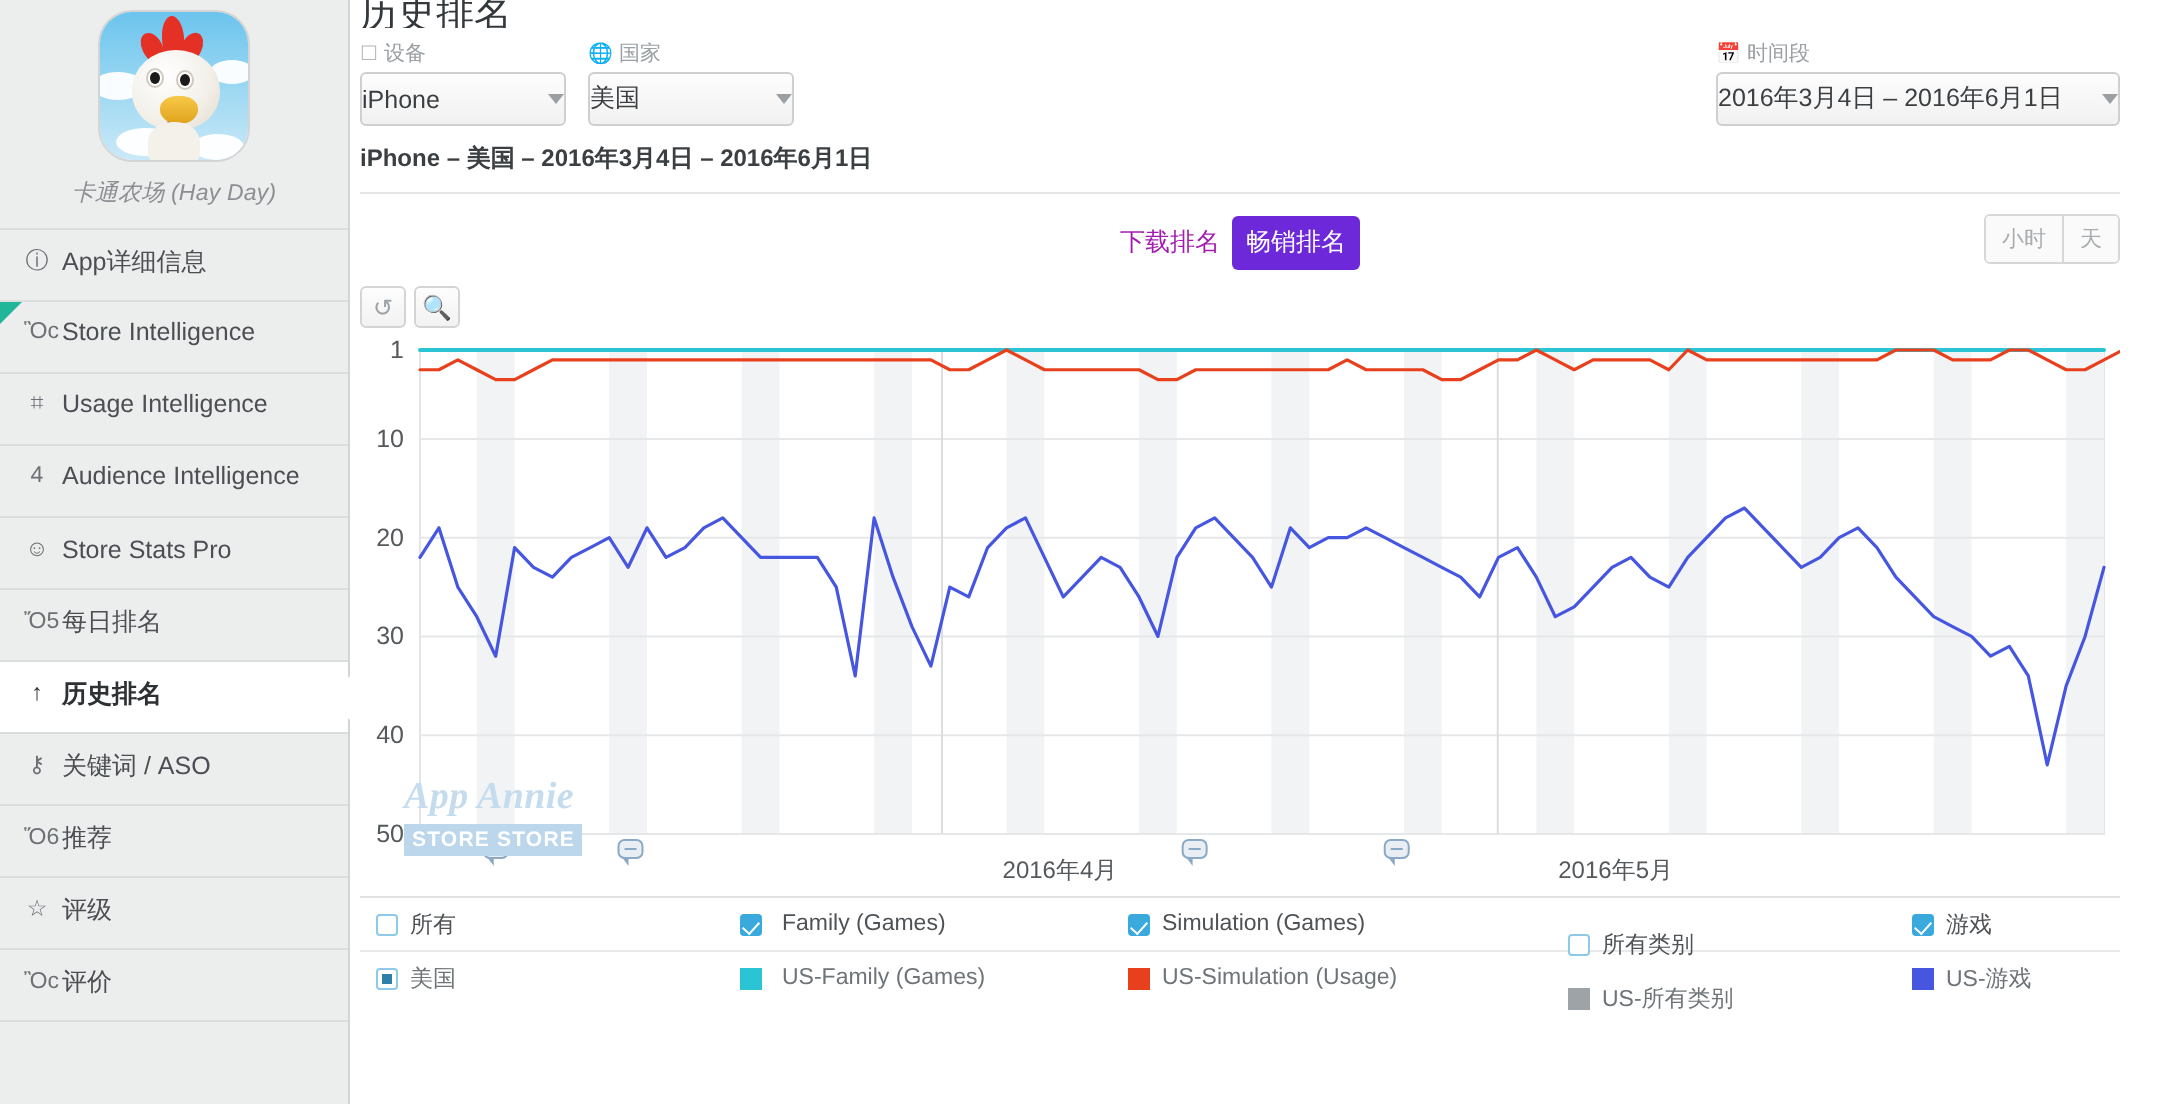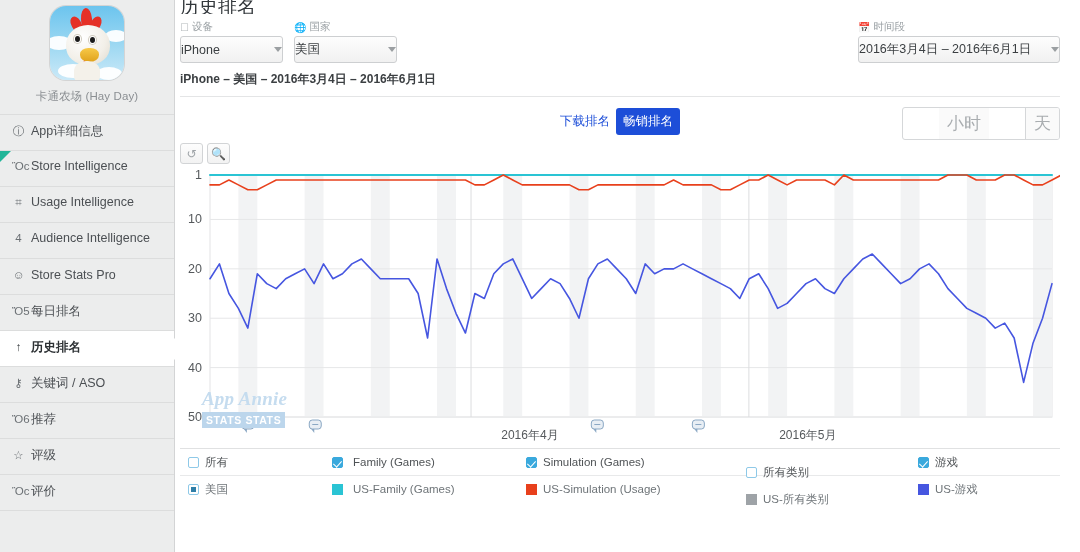--- a/index.html
+++ b/index.html
@@ -53,20 +53,21 @@
     border-radius: 46% 46% 52% 52%;
     background: linear-gradient(180deg,#f7c948 0%,#e0a21c 100%);
   }
   .wattle { position: absolute; left: 33px; top: 53px; width: 8px; height: 14px;
             background: #e53026; border-radius: 40% 40% 50% 50%; }
   .body-f { position: absolute; left: 24px; top: 55px; width: 26px; height: 22px;
             background: #f4f1ea; border-radius: 46% 46% 30% 30%; }
   .app-name {
     margin-top: 9px; font-size: 11.5px; color: #8b8f93; text-align: center;
     letter-spacing: .1px;
+    font-style: italic;
   }
 
   .nav { border-top: 1px solid #dcdddd; }
   .nav-item {
     position: relative;
     min-height: 36px;
     padding: 9px 8px 9px 12px;
     font-size: 12.5px;
     color: #4b4f53;
     border-bottom: 1px solid #dcdddd;
@@ -135,33 +136,33 @@
     font-size: 12px; color: #3b3f42; font-weight: bold;
     margin-top: 8px;
   }
   .hr { border-top: 1px solid #e4e5e6; margin-top: 8px; }
 
   .tabrow {
     position: relative; height: 32px; margin-top: 8px;
     display: flex; align-items: center; justify-content: center;
   }
   .tab-link {
-    font-size: 12.5px; color: #1d4ed8; cursor: pointer; margin-right: 6px;
+    font-size: 12.5px; color: #a21caf; cursor: pointer; margin-right: 6px;
   }
   .tab-active {
-    font-size: 12.5px; background: #1d4ed8; color: #ffffff;
+    font-size: 12.5px; background: #6d28d9; color: #ffffff;
     padding: 5px 7px; border-radius: 3px; cursor: pointer;
   }
   .unit-toggle {
     position: absolute; right: 0; top: 2px;
     display: flex; border: 1px solid #d5d7d9; border-radius: 3px; overflow: hidden;
   }
   .unit-toggle div {
-    font-size: 17px; color: #a9adb0; padding: 4px 8px;
-    background: #fafafa; cursor: pointer; margin-left: 36px;
+    font-size: 11px; color: #a9adb0; padding: 4px 8px;
+    background: #fafafa; cursor: pointer;
   }
   .unit-toggle div + div { border-left: 1px solid #d5d7d9; }
 
   .chart-wrap { position: relative; margin-top: 6px; }
   .chart-tools { display: flex; gap: 4px; margin-bottom: 3px; }
   .tool-btn {
     width: 23px; height: 21px; border: 1px solid #d2d4d6; border-radius: 3px;
     background: linear-gradient(180deg,#fdfdfd,#f2f2f2);
     display: flex; align-items: center; justify-content: center;
     color: #9ea3a7; font-size: 12px; cursor: pointer;
@@ -195,21 +196,21 @@
   .cb.on::after {
     content: ""; position: absolute; left: 2px; top: 1px; width: 4px; height: 7px;
     border: solid #fff; border-width: 0 1.6px 1.6px 0; transform: rotate(42deg);
   }
   .swatch { width: 11px; height: 11px; flex: 0 0 11px; display: inline-block; }
   .radio-sq { width: 11px; height: 11px; flex: 0 0 11px; border: 1px solid #8ec9e8;
               background:#fff; border-radius: 2px; position: relative; }
   .radio-sq::after { content:""; position:absolute; left:2px; top:2px; width:5px; height:5px;
                      background:#2f7fa8; }
   .legend-row.r2 .legend-cell { color: #6e7478; }
-  .lc-0 { width: 144px; }
+  .lc-0 { width: 182px; }
   .lc-1 { width: 194px; gap: 10px; }
   .lc-2 { width: 220px; }
   .lc-3 { width: 172px; margin-top: 20px; }
 </style>
 </head>
 <body>
 
 <div id="app">
 
   <div id="sidebar">
@@ -389,21 +390,21 @@
               <path d="M 413.32 262 L 416.32 266 L 416.32 262 Z" fill="#8ba8c4"></path>
             </g>
             <g>
               <rect x="512.3599999999999" y="253" width="12" height="9" rx="3" fill="#e8eef4" stroke="#8ba8c4" stroke-width="1"></rect>
               <line x1="515.3599999999999" y1="257.5" x2="521.3599999999999" y2="257.5" stroke="#8ba8c4" stroke-width="1"></line>
               <path d="M 514.3599999999999 262 L 517.3599999999999 266 L 517.3599999999999 262 Z" fill="#8ba8c4"></path>
             </g>
           </svg>
         <div class="watermark">
           <div class="wm1">App Annie</div>
-          <div class="wm2">STATS STATS</div>
+          <div class="wm2">STORE STORE</div>
         </div>
       </div>
     </div>
 
     <div class="legend">
       <div class="legend-row r1" id="legrow1">
           <div class="legend-cell lc-0">
             <span class="cb off"></span>
             <span>所有</span>
           </div>

